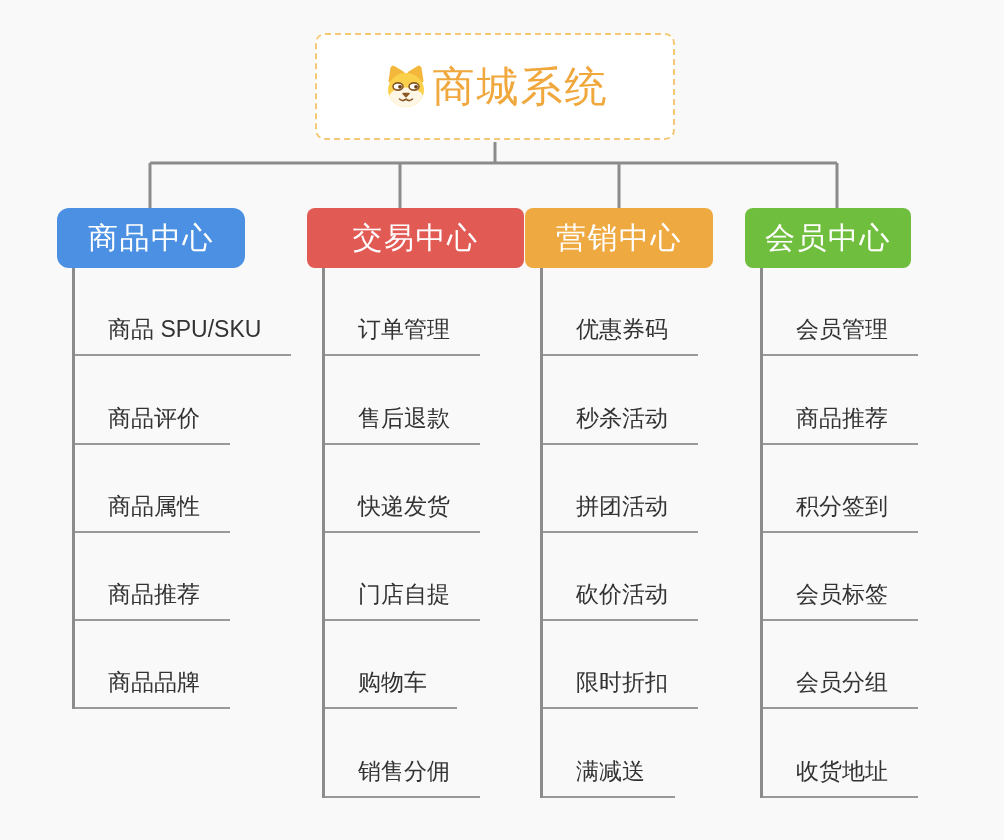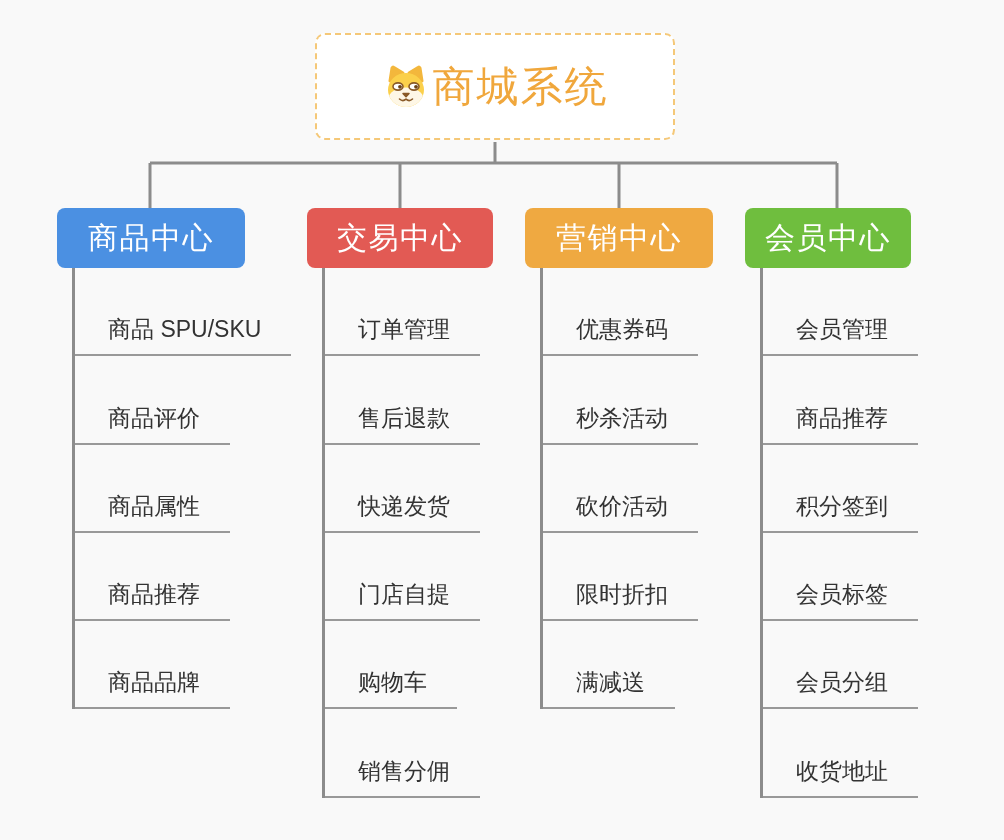--- a/index.html
+++ b/index.html
@@ -37,21 +37,21 @@
   .col-2 { left: 525px; }
   .col-3 { left: 745px; }
 
   .branch-node {
     height: 60px; border-radius: 8px;
     color: #FFFFFF; font-size: 30px; letter-spacing: 1.5px;
     display: flex; align-items: center; justify-content: center;
     box-sizing: border-box;
   }
   .col-0 .branch-node { width: 188px; }
-  .col-1 .branch-node { width: 186px; }
+  .col-1 .branch-node { width: 217px; }
   .col-2 .branch-node { width: 188px; }
   .col-3 .branch-node { width: 166px; }
 
   .branch-list {
     margin-left: 15px;
     border-left: 3px solid #8C8C8C;
   }
   .leaf-row {
     height: 88.3px;
     display: flex; align-items: flex-end;
@@ -87,21 +87,21 @@
       <ellipse cx="32" cy="21.5" rx="5" ry="3.6" fill="#FFFFFF" stroke="#8A5A28" stroke-width="1.6"></ellipse>
       <circle cx="18" cy="21.8" r="1.9" fill="#6B4318"></circle>
       <circle cx="34" cy="21.8" r="1.9" fill="#6B4318"></circle>
       <path d="M21 28.5 L27 28.5 L24 31.8 Z" fill="#8A5A28" stroke="#8A5A28" stroke-linejoin="round" stroke-width="1.5"></path>
       <path d="M17.5 34 Q20.7 37 24 34.2 Q27.3 37 30.5 34" fill="none" stroke="#8A5A28" stroke-width="1.6" stroke-linecap="round"></path>
     </svg>
     <div class="root-title">商城系统</div>
   </div>
 
   <div class="column col-0">
-    <div class="branch-node" style="background: rgb(75, 144, 226);">商品中心</div>
+    <div class="branch-node" style="background: rgb(75, 144, 226); border-radius: 12px;">商品中心</div>
     <div class="branch-list">
       <div class="leaf-row">
           <div class="leaf">商品 SPU/SKU</div>
         </div>
       <div class="leaf-row">
           <div class="leaf">商品评价</div>
         </div>
       <div class="leaf-row">
           <div class="leaf">商品属性</div>
         </div>
@@ -141,20 +141,23 @@
   <div class="column col-2">
     <div class="branch-node" style="background: rgb(239, 169, 65);">营销中心</div>
     <div class="branch-list">
       <div class="leaf-row">
           <div class="leaf">优惠券码</div>
         </div>
       <div class="leaf-row">
           <div class="leaf">秒杀活动</div>
         </div>
       <div class="leaf-row">
+          <div class="leaf">拼团活动</div>
+        </div>
+      <div class="leaf-row">
           <div class="leaf">砍价活动</div>
         </div>
       <div class="leaf-row">
           <div class="leaf">限时折扣</div>
         </div>
       <div class="leaf-row">
           <div class="leaf">满减送</div>
         </div>
     </div>
   </div>

